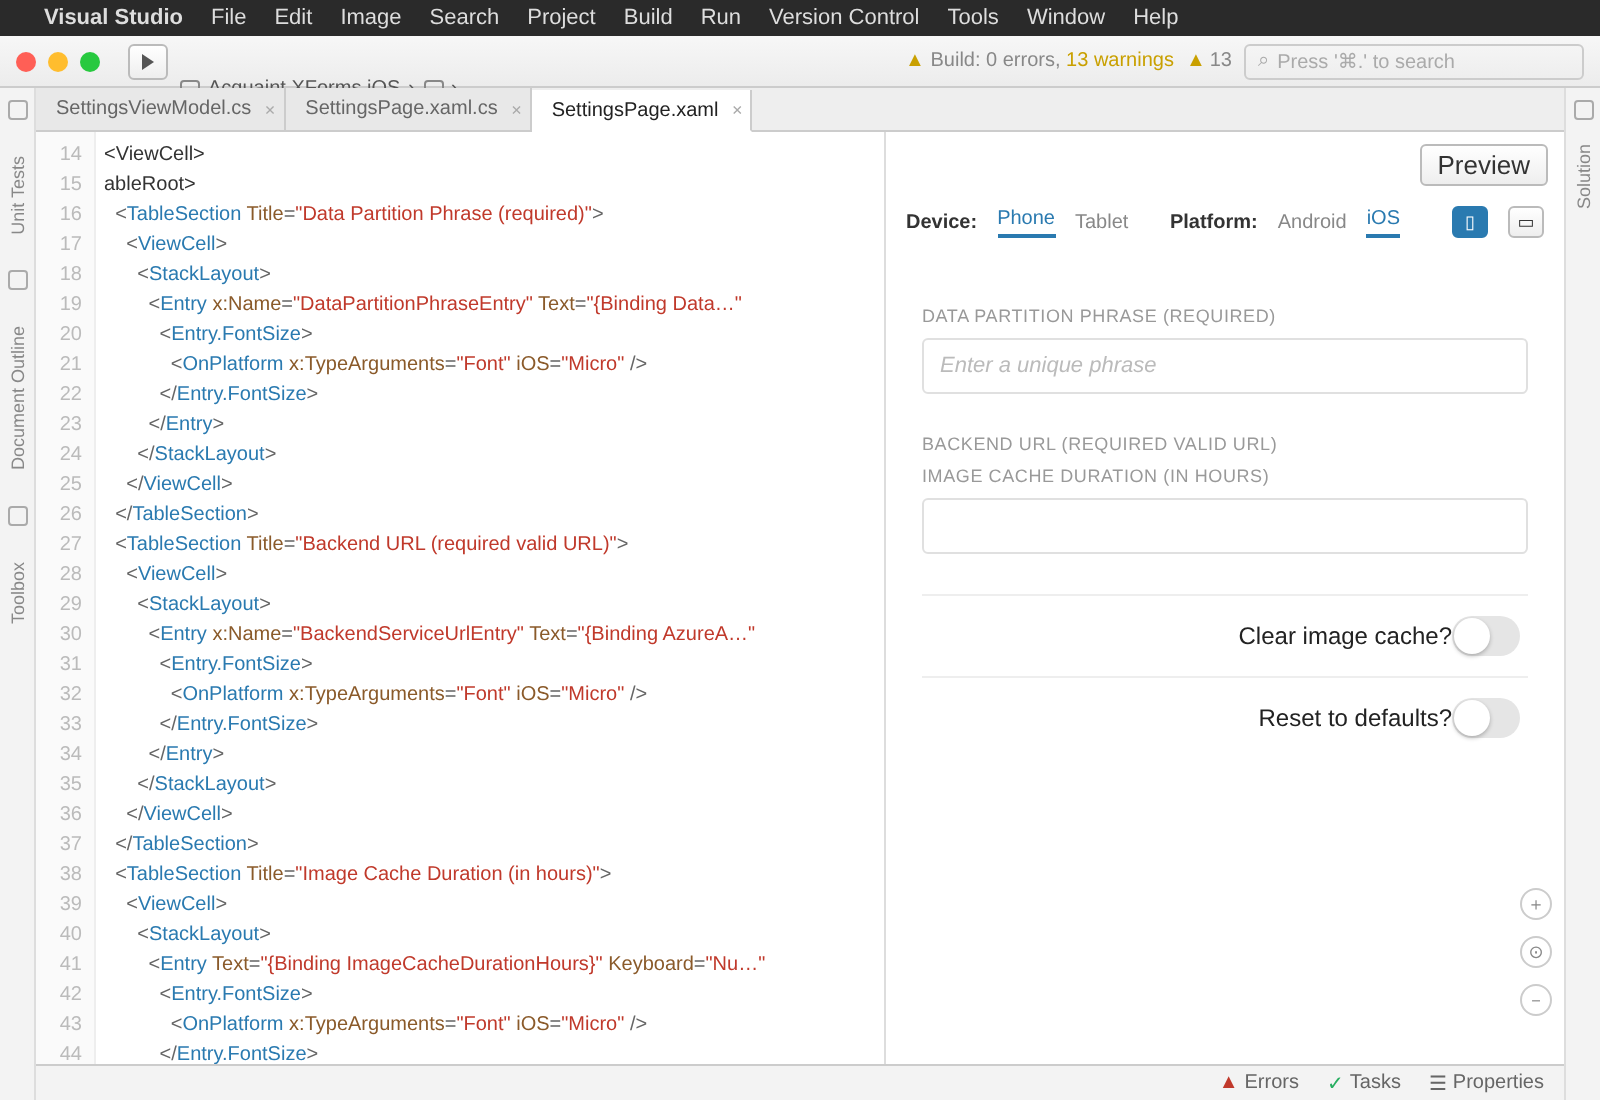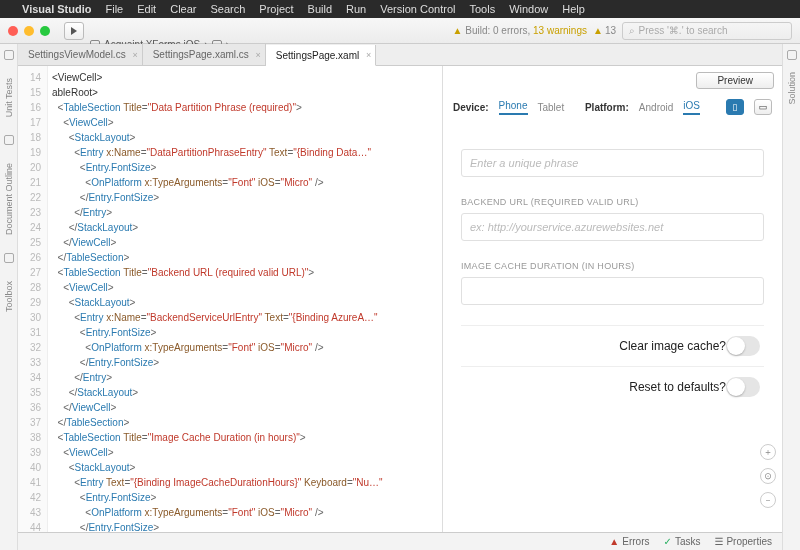--- a/index.html
+++ b/index.html
@@ -30,21 +30,21 @@
   .ftab{height:21px;padding:0 16px 0 10px;font-size:10px;color:#666;border-right:1px solid #ccc;display:flex;align-items:center;background:#e8e8e8;position:relative;}
   .ftab.active{background:#fff;border-bottom:1px solid #fff;margin-bottom:-1px;color:#222;font-weight:500;}
   .ftab .close{position:absolute;right:4px;font-size:9px;color:#aaa;}
   .split{flex:1;display:flex;min-height:0;}
   .code{flex:1;display:flex;font-family:Menlo,Consolas,monospace;font-size:10px;line-height:15px;overflow:hidden;background:#fff;}
   .gutter{width:30px;text-align:right;color:#bbb;padding:4px 6px 0 0;background:#fafafa;border-right:1px solid #eee;user-select:none;}
   .codelines{padding:4px 0 0 4px;white-space:pre;color:#333;overflow:hidden;}
   .t-tag{color:#2a7ab0;} .t-attr{color:#8a5a2a;} .t-str{color:#c0392b;} .t-punc{color:#666;}
   .preview{width:340px;border-left:1px solid #ddd;display:flex;flex-direction:column;background:#fff;position:relative;}
   .preview-top{display:flex;justify-content:flex-end;padding:6px 8px;}
-  .pvbtn{border:1px solid #bbb;border-radius:3px;padding:2px 20px;font-size:10px;background:linear-gradient(#fff,#eee);}
+  .pvbtn{border:1px solid #bbb;border-radius:3px;padding:2px 8px;font-size:13px;background:linear-gradient(#fff,#eee);}
   .device-row{display:flex;align-items:center;gap:10px;padding:4px 10px;font-size:10px;}
   .device-row .lbl{color:#333;font-weight:600;}
   .device-row .opt{color:#888;cursor:pointer;}
   .device-row .opt.sel{color:#2a7ab0;border-bottom:2px solid #2a7ab0;padding-bottom:2px;}
   .device-row .spacer{flex:1;}
   .iconbtn{width:18px;height:16px;border:1px solid #bbb;border-radius:3px;display:flex;align-items:center;justify-content:center;font-size:9px;background:linear-gradient(#fff,#eee);}
   .iconbtn.sel{background:#2a7ab0;color:#fff;border-color:#2a7ab0;}
   .form-area{flex:1;padding:30px 18px 0 18px;overflow:hidden;}
   .flabel{font-size:9px;color:#999;letter-spacing:0.3px;margin-bottom:6px;}
   .finput{width:100%;height:28px;border:1px solid #e0e0e0;border-radius:3px;padding:0 8px;font-size:11px;color:#bbb;margin-bottom:20px;display:flex;align-items:center;font-style:italic;}
@@ -59,21 +59,21 @@
   .statusbar span{display:flex;align-items:center;gap:3px;}
 </style>
 </head>
 <body>
 
 <div class="menubar">
   <span class="apple"></span>
   <span class="app">Visual Studio</span>
   <span>File</span>
   <span>Edit</span>
-  <span>Clear</span>
+  <span>Image</span>
   <span>Search</span>
   <span>Project</span>
   <span>Build</span>
   <span>Run</span>
   <span>Version Control</span>
   <span>Tools</span>
   <span>Window</span>
   <span>Help</span>
 </div>
 
@@ -242,24 +242,24 @@
           <span class="spacer"></span>
           <span class="lbl">Platform:</span>
           <span class="opt">Android</span>
           <span class="opt sel">iOS</span>
           <span style="width:6px;"></span>
           <div class="iconbtn sel">▯</div>
           <div class="iconbtn">▭</div>
         </div>
 
         <div class="form-area">
+          <div class="flabel">DATA PARTITION PHRASE (REQUIRED)</div>
           <div class="finput">Enter a unique phrase</div>
 
           <div class="flabel">BACKEND URL (REQUIRED VALID URL)</div>
-          <div class="finput">ex: http://yourservice.azurewebsites.net</div>
 
           <div class="flabel">IMAGE CACHE DURATION (IN HOURS)</div>
           <div class="finput"></div>
 
           <div class="switchrow">
             <span>Clear image cache?</span>
             <div class="switch"></div>
           </div>
           <div class="switchrow">
             <span>Reset to defaults?</span>

